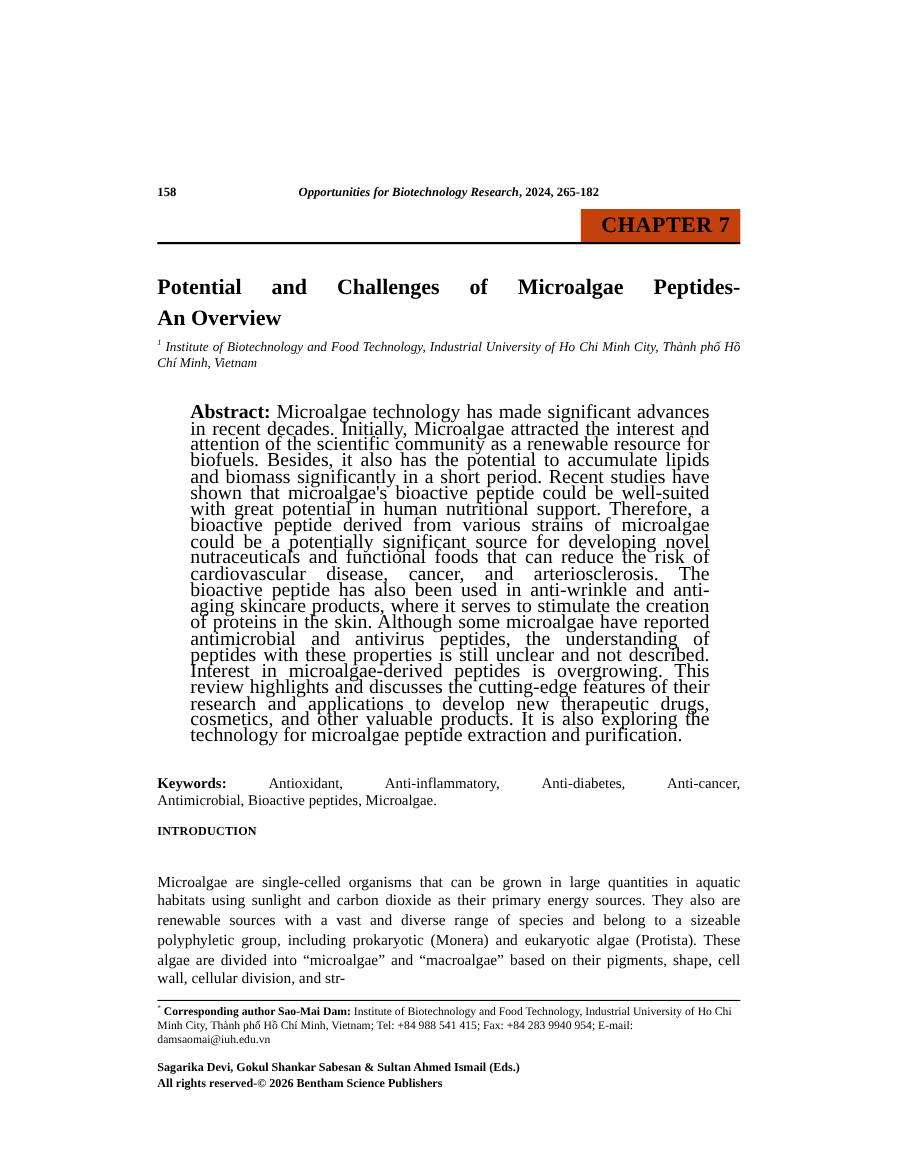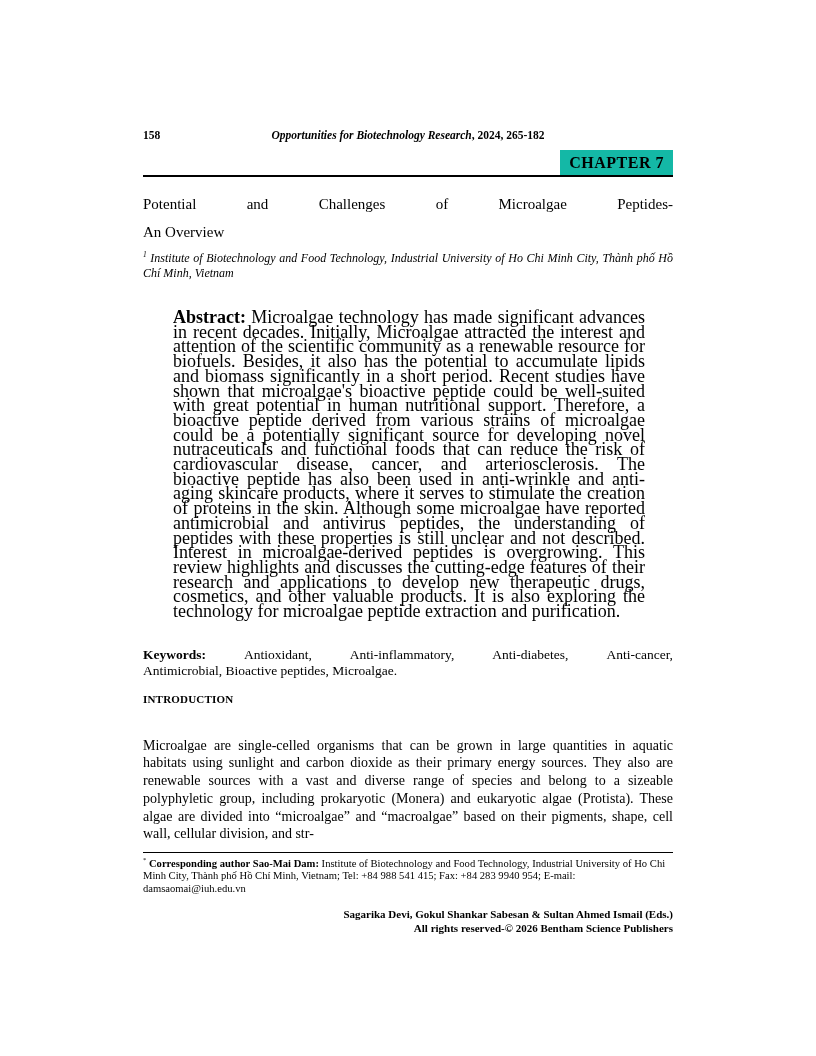--- a/index.html
+++ b/index.html
@@ -16,46 +16,47 @@
     left: 143px; top: 128px;
     width: 530px;
   }
   
   .running-header {
     display: flex;
     align-items: baseline;
     font-size: 11.5px;
     font-weight: bold;
     line-height: 14px;
+    margin-top: 40px;
   }
   .running-header .pgnum { width: 60px; }
   .running-header .center { flex: 1; text-align: center; }
   .running-header .spacer { width: 60px; }
 
   
   .badge-row {
     margin-top: 8px;
     text-align: right;
     border-bottom: 2.5px solid #000;
   }
   .chapter-badge {
     display: inline-block;
-    background: #14b8a6;
-    font-size: 16px;
+    background: #c2410c;
+    font-size: 20px;
     font-weight: bold;
     letter-spacing: 0.5px;
-    padding: 4px 9px 3px 9px;
+    padding: 4px 9px 3px 19px;
     vertical-align: bottom;
   }
 
   
   .title {
-    margin-top: 13px;
-    font-size: 15px;
-    font-weight: normal;
+    margin-top: 25px;
+    font-size: 20px;
+    font-weight: bold;
     line-height: 28px;
   }
   .force-justify { text-align: justify; text-align-last: justify; }
 
   
   .authors {
     margin-top: 13px;
     font-size: 13.5px;
     line-height: 17px;
   }
@@ -111,21 +112,21 @@
     padding-top: 5px;
     font-size: 10.6px;
     line-height: 12.4px;
     text-align: left;
   }
   .footnote b { font-weight: bold; }
 
   
   .book-footer {
     margin-top: 13px;
-    text-align: right;
+    text-align: left;
     font-size: 11px;
     font-weight: bold;
     line-height: 13.5px;
   }
 </style>
 </head>
 <body>
 
 <div class="sheet">
 

